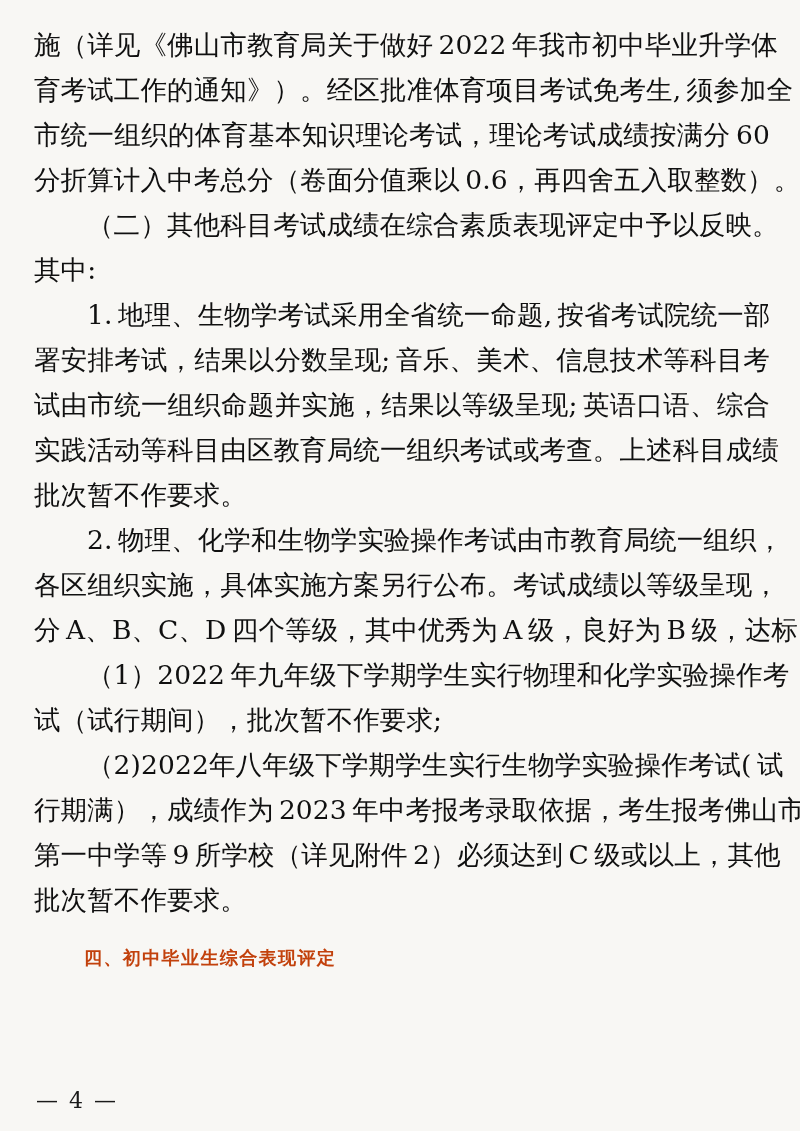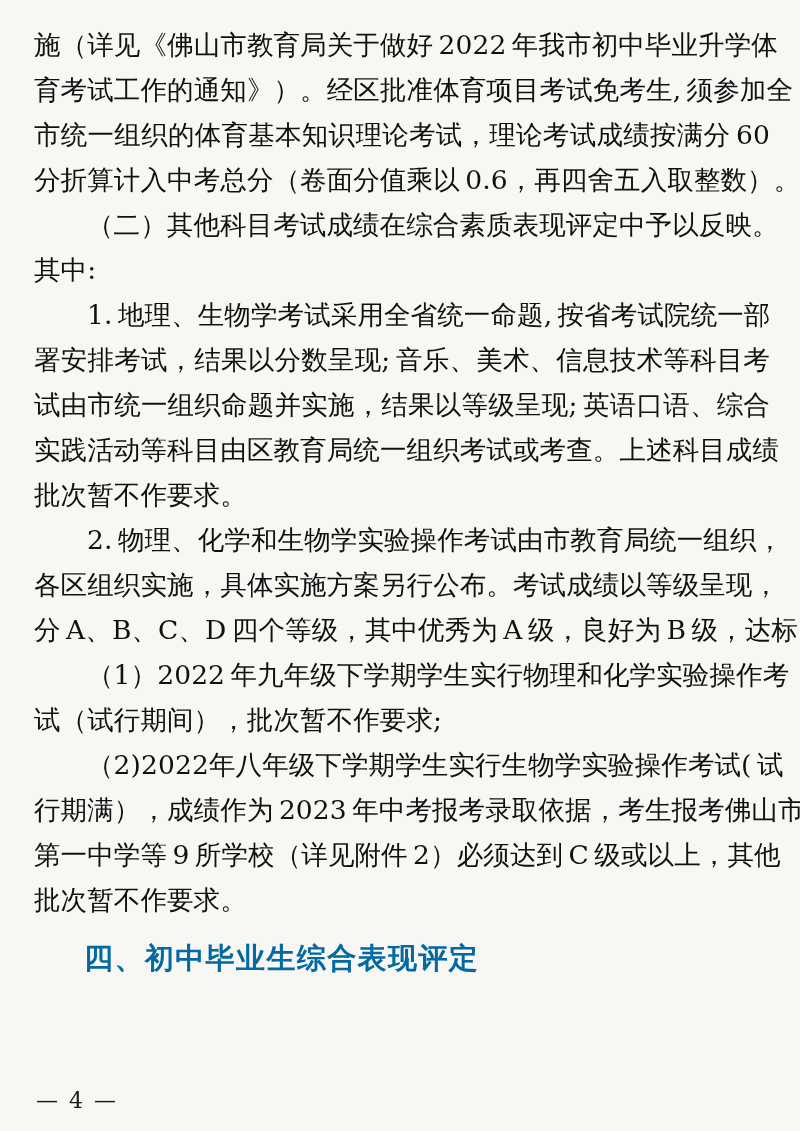--- a/index.html
+++ b/index.html
@@ -47,23 +47,23 @@
   }
   .line.justify > span {
     display: inline-block;
   }
   .line.indent {
     padding-left: 53px;
   }
   .heading {
     height: 48px;
     line-height: 48px;
-    font-size: 29px;
+    font-size: 18px;
     font-weight: bold;
-    color: #0369a1;
+    color: #c2410c;
     font-family: "DejaVu Sans", "Liberation Sans", sans-serif;
     padding-left: 50px;
     letter-spacing: 1.4px;
     white-space: nowrap;
   }
   .spacer-sm { height: 12px; }
   .footer {
     position: absolute;
     left: 0;
     top: 1088px;

